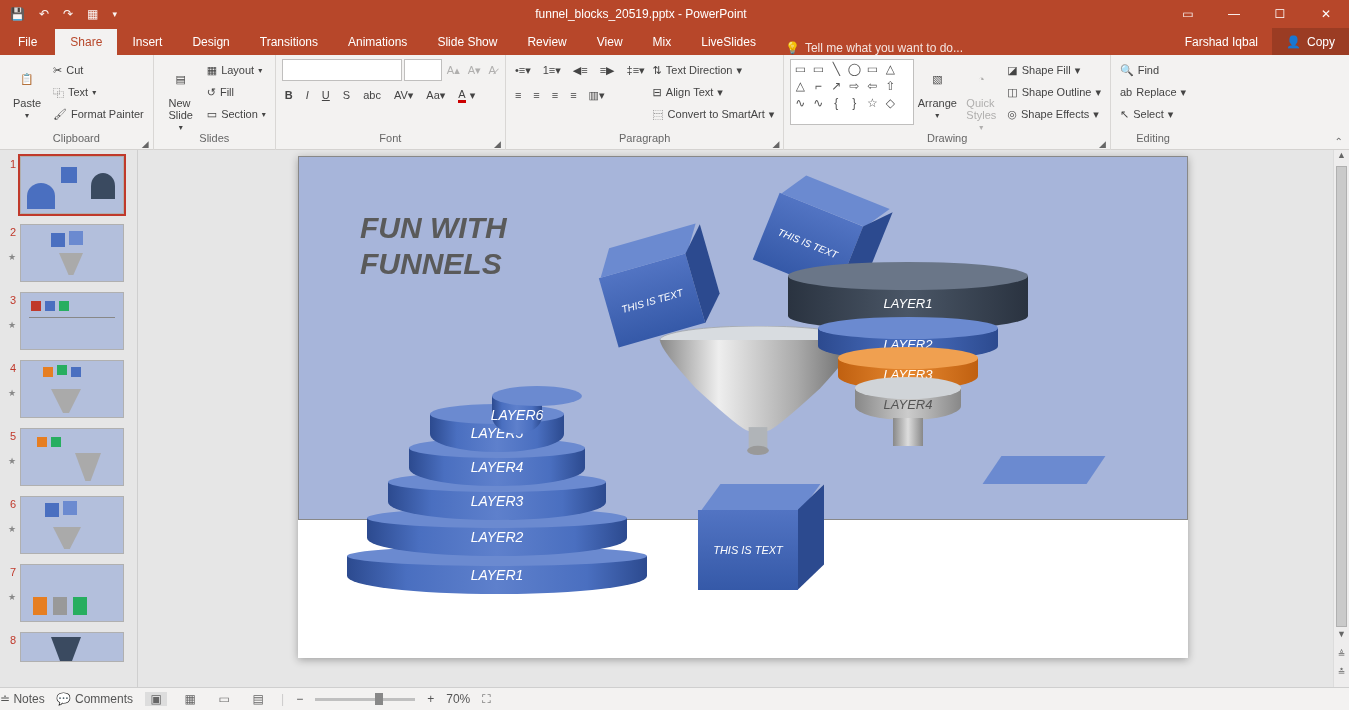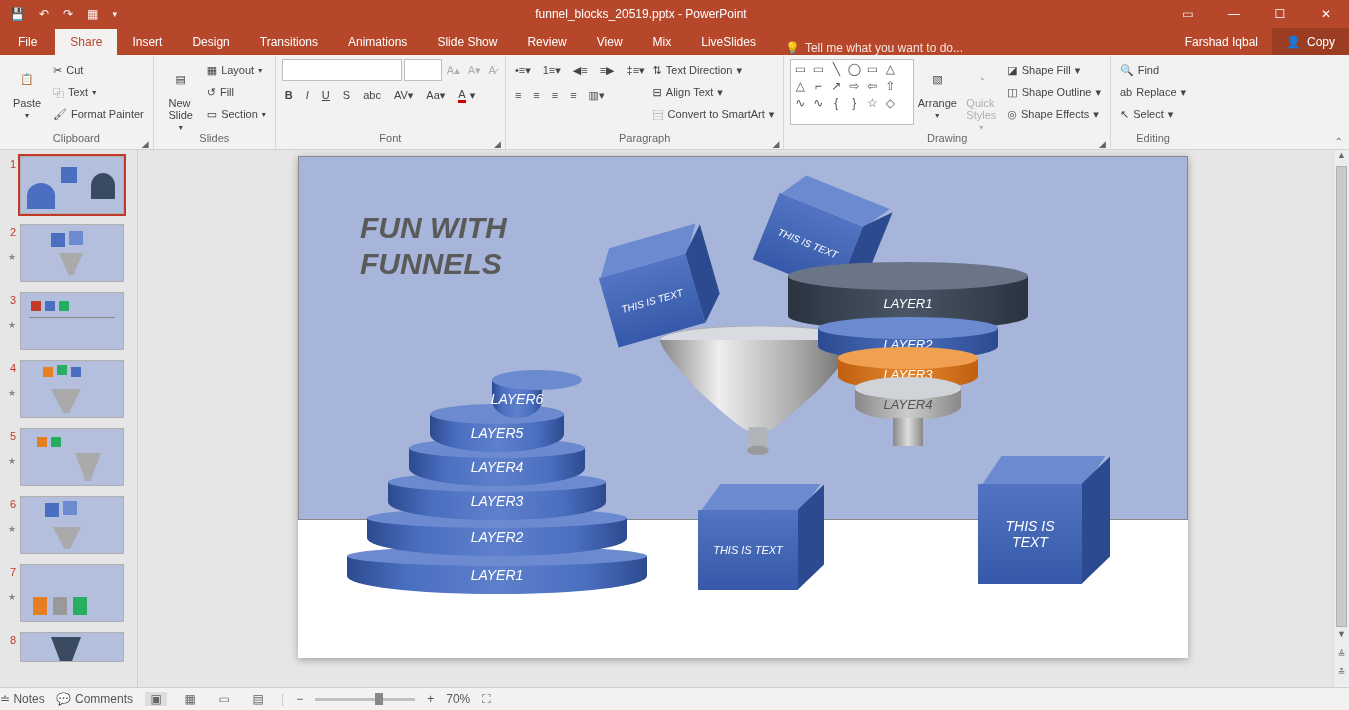--- a/index.html
+++ b/index.html
@@ -416,21 +416,21 @@
             <div class="body">LAYER3</div>
           </div>
         <div class="layer" style="top:92px;width:176px;">
             <div class="top"></div>
             <div class="body">LAYER4</div>
           </div>
         <div class="layer" style="top:58px;width:134px;">
             <div class="top"></div>
             <div class="body">LAYER5</div>
           </div>
-        <div class="layer" style="top:24px;width:90px;padding-left:40px;">
+        <div class="layer" style="top:40px;width:90px;padding-left:40px;">
             <div class="top"></div>
             <div class="body">LAYER6</div>
           </div>
       </div>
 
       <div class="funnel-c">
 
         <div style="position:absolute;left:-20px;top:20px;transform:rotate(-16deg);">
           <div style="width:90px;height:26px;background:#6b8ad0;transform:skewX(-32deg);margin-left:10px;"></div>
           <div style="display:flex;">
@@ -487,25 +487,20 @@
         <div class="rlayer" style="top:112px;width:106px;">
             <div class="top" style="background:#d0d4d8;"></div>
             <div class="body" style="background:linear-gradient(90deg,#888,#ccc,#888);color:#555;">LAYER4</div>
           </div>
 
         <div style="position:absolute;top:142px;left:50%;transform:translateX(-50%);width:30px;height:28px;background:linear-gradient(90deg,#888,#ddd,#888);"></div>
       </div>
 
       <div style="position:absolute;left:680px;top:300px;">
         <div style="width:104px;height:28px;background:#6b8ad0;transform:skewX(-34deg);margin-left:14px;"></div>
-        <div style="display:flex;">
-          <div style="width:104px;height:100px;background:linear-gradient(#5274c3,#3559a8);display:flex;align-items:center;justify-content:center;color:#fff;font-size:14px;text-align:center;white-space:pre;">THIS IS
-TEXT</div>
-          <div style="width:28px;height:100px;background:#2c4a8f;transform:skewY(-44deg);margin-top:-14px;"></div>
-        </div>
       </div>
 
     </div>
 
     <div class="vscroll">
       <div class="arr" style="top:0;">▲</div>
       <div class="track">
           <div class="thumbv"></div>
         </div>
       <div class="arr" style="bottom:42px;">▼</div>

